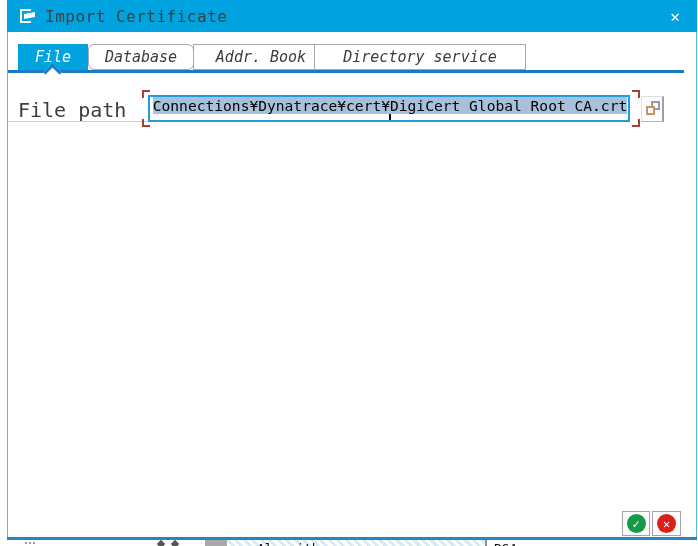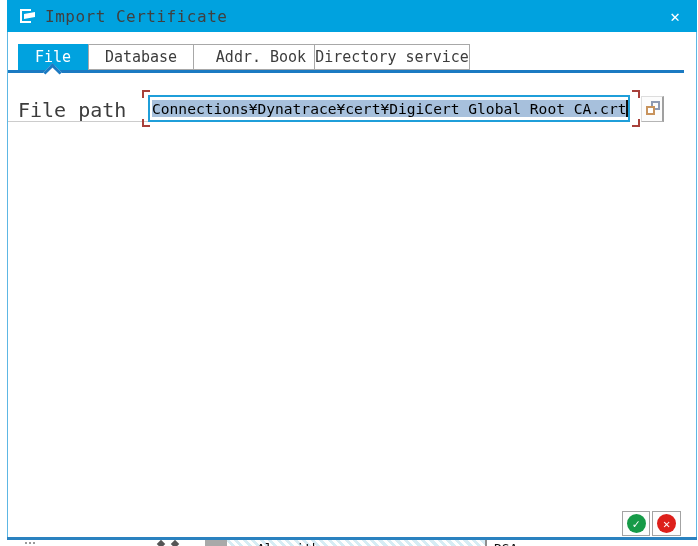--- a/index.html
+++ b/index.html
@@ -13,31 +13,31 @@
   .close-btn{position:absolute;right:12px;top:6px;width:20px;height:20px;color:#ffffff;font-size:16px;font-weight:bold;
              display:flex;align-items:center;justify-content:center;cursor:default;}
 
   
   .dialog-body{position:absolute;left:7px;top:32px;width:690px;height:505px;background:#ffffff;
                border-left:1px solid #5db7e4;border-right:1px solid #5db7e4;}
   .dialog-bottom-line{position:absolute;left:7px;top:537px;width:690px;height:3px;background:#2a82c0;}
 
   
   .tab{position:absolute;top:44px;height:26px;display:flex;align-items:center;justify-content:center;
-       font-size:15px;color:#3c3c3c;background:#ffffff;border:1px solid #a8a8a8;cursor:default;}
+       font-size:15px;color:#3c3c3c;background:#ffffff;border:1px solid #a8a8a8;cursor:default;font-style:italic;}
   .tab.active{background:#00a2df;color:#ffffff;border:none;}
   .tab-underline{position:absolute;left:8px;top:70px;width:676px;height:3px;background:#1b7ac2;z-index:1;}
   .tab-caret{position:absolute;left:46px;top:66px;width:13px;height:13px;background:#ffffff;
              border-top:3px solid #1b7ac2;border-left:3px solid #1b7ac2;transform:rotate(45deg);z-index:2;}
 
   
   .field-label{position:absolute;left:18px;top:98px;font-size:20px;color:#3c3c3c;}
   .label-underline{position:absolute;left:8px;top:121px;width:140px;height:1px;background:#cccccc;}
   .path-input{position:absolute;left:148px;top:95px;width:482px;height:27px;background:#ffffff;
-              border:2px solid #1f9ed9;display:flex;align-items:center;padding-left:2px;overflow:hidden;}
+              border:2px solid #1f9ed9;display:flex;align-items:center;padding-left:2px;overflow:hidden;flex-direction:column;}
   .path-input .sel{background:#a7c0dc;color:#000;font-size:14.6px;white-space:pre;}
   .caret-cursor{display:inline-block;width:2px;height:17px;background:#111;}
 
   
   .fb{position:absolute;width:8px;height:8px;z-index:3;}
   .fb-tl{left:142px;top:90px;border-top:2px solid #a8403a;border-left:2px solid #a8403a;}
   .fb-bl{left:142px;top:119px;border-bottom:2px solid #a8403a;border-left:2px solid #a8403a;}
   .fb-tr{left:632px;top:90px;border-top:2px solid #a8403a;border-right:2px solid #a8403a;}
   .fb-br{left:632px;top:119px;border-bottom:2px solid #a8403a;border-right:2px solid #a8403a;}
 
@@ -86,27 +86,27 @@
     <span class="title-text">Import Certificate</span>
     <span class="close-btn">✕</span>
   </div>
 
   <div class="dialog-body"></div>
   <div class="dialog-bottom-line"></div>
 
   <div class="tab active" style="left:18px;width:70px;">
     <span>File</span>
   </div>
-  <div class="tab" style="left:88px;width:106px;">
+  <div class="tab" style="left:88px;width:106px;border-radius:6px;">
     <span>Database</span>
   </div>
   <div class="tab" style="left:193px;width:136px;">
     <span>Addr. Book</span>
   </div>
-  <div class="tab" style="left:314px;width:156px;text-align:center;">
+  <div class="tab" style="left:314px;width:212px;text-align:center;">
     <span>Directory service</span>
   </div>
   <div class="tab-underline"></div>
   <div class="tab-caret"></div>
 
   <div class="field-label">File path</div>
   <div class="label-underline"></div>
 
   <div class="fb fb-tl"></div>
   <div class="fb fb-bl"></div>

